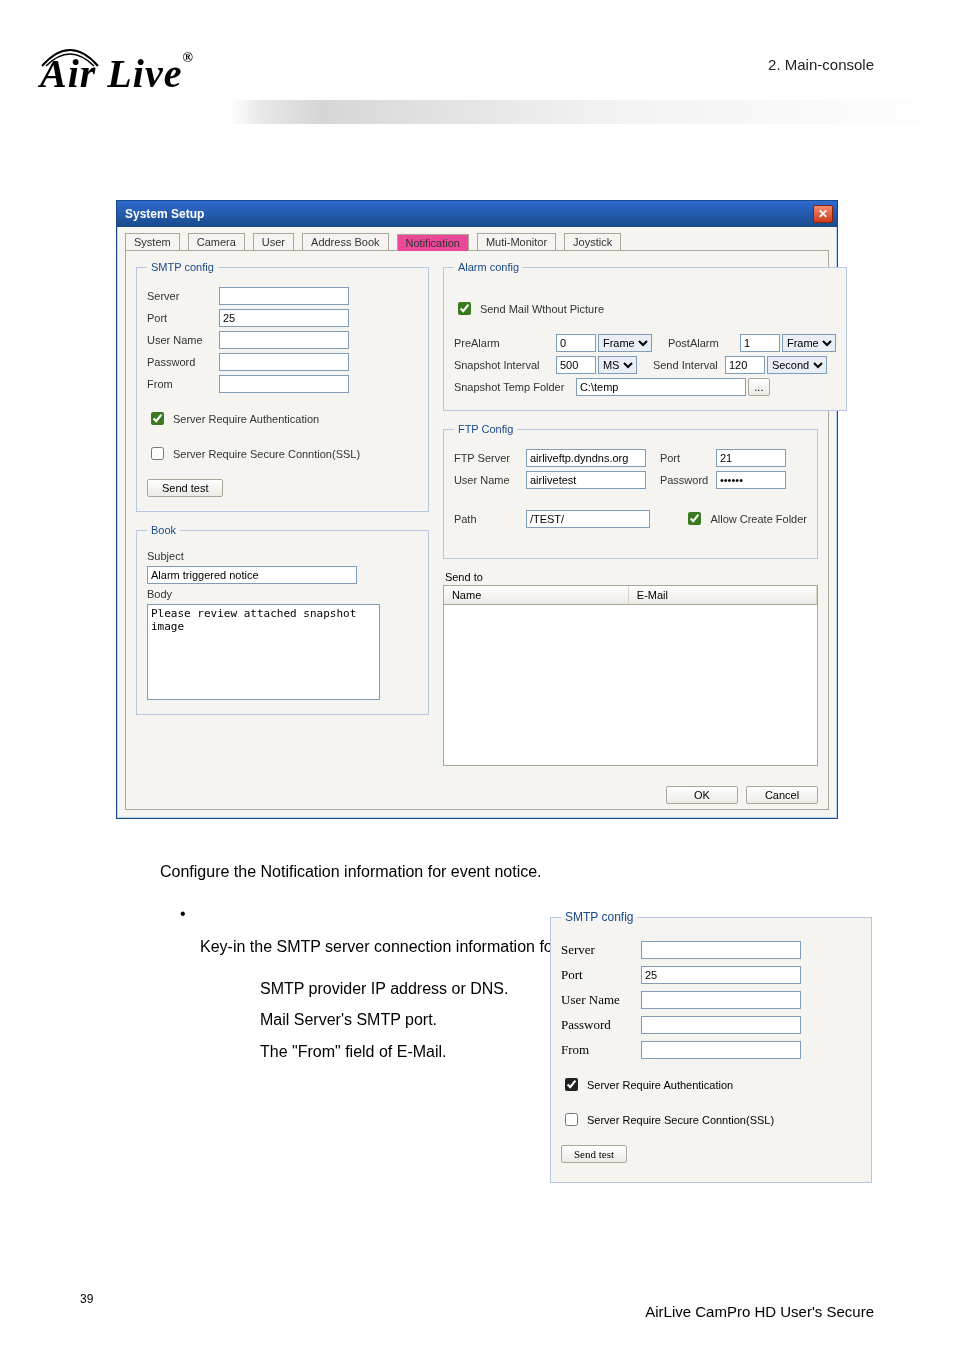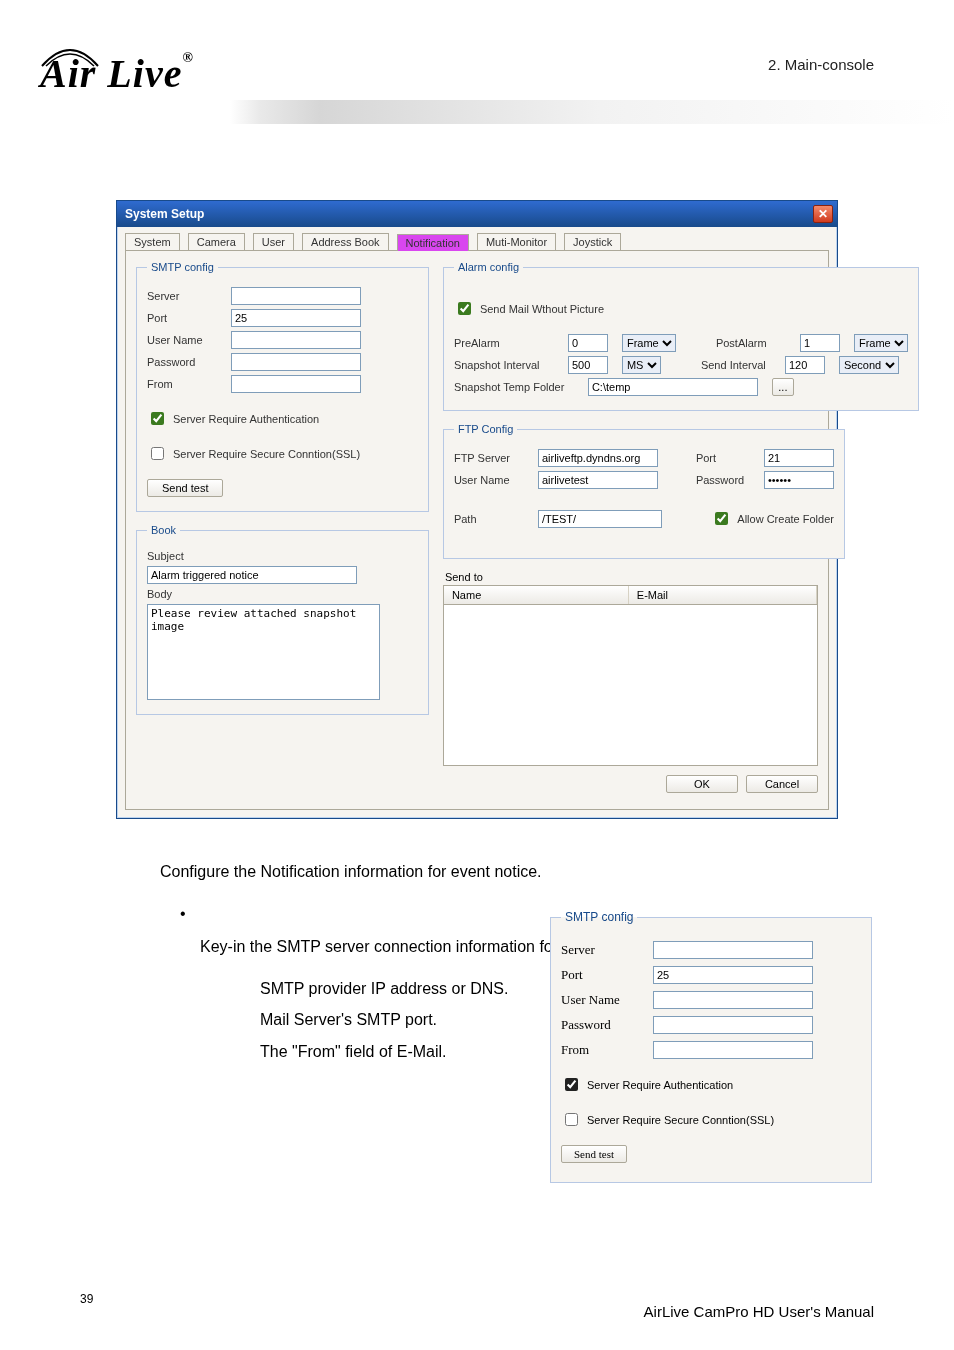--- a/index.html
+++ b/index.html
@@ -90,21 +90,21 @@
   .tab {
     border: 1px solid #aca899;
     border-bottom: none;
     padding: 2px 8px;
     background: #f6f4f0;
     margin-right: -1px;
     color: #333;
     position: relative;
   }
   .tab.active {
-    background: #d946ef;
+    background: #ec4899;
     top: 1px;
     z-index: 2;
   }
   .tabpanel {
     border: 1px solid #aca899;
     margin: 0 8px 8px 8px;
     padding: 10px;
     background: #f6f4f0;
     position: relative;
     min-height: 560px;
@@ -116,21 +116,21 @@
     padding: 10px 10px 10px 10px;
     font-size: 11px;
     color: #333;
     background: #f6f4f0;
   }
   fieldset.group > legend {
     color: #184a8a;
     padding: 0 4px;
     font-size: 11px;
   }
-  .row { display: flex; align-items: center; margin: 4px 0; gap: 14px; }
+  .row { display: flex; align-items: center; margin: 4px 0; gap: 2px; }
   .lbl { width: 70px; }
   .lbl2 { width: 100px; }
   input.txt {
     border: 1px solid #7f9db9;
     height: 18px;
     padding: 0 3px;
     font-size: 11px;
     background: #fff;
     box-sizing: border-box;
   }
@@ -188,21 +188,21 @@
     width: 210px; height: 90px;
     border: 1px solid #7f9db9;
     font-size: 11px;
     padding: 2px 18px 2px 3px;
     resize: none;
     background: #fff;
     position: relative;
   }
   .okcancel {
     position: absolute;
-    right: 10px; bottom: 16px;
+    right: 10px; bottom: 5px;
     display:flex; gap:8px;
   }
   .okcancel .btn { width: 72px; }
 
   
   .bodytext {
     margin: 40px 60px 0 100px;
     font-size: 16px;
     line-height: 1.6;
   }
@@ -444,14 +444,14 @@
     <label class="chk">
       <input type="checkbox" style="">
       <span>Server Require Secure Conntion(SSL)</span>
     </label>
     <div class="row" style="margin-top:6px;">
       <button class="btn">Send test</button>
     </div>
   </fieldset>
 
   <div class="pagenum">39</div>
-  <div class="footer">AirLive CamPro HD User's Manual</div>
+  <div class="footer">AirLive CamPro HD User's Secure</div>
 </div>
 
 </body></html>

